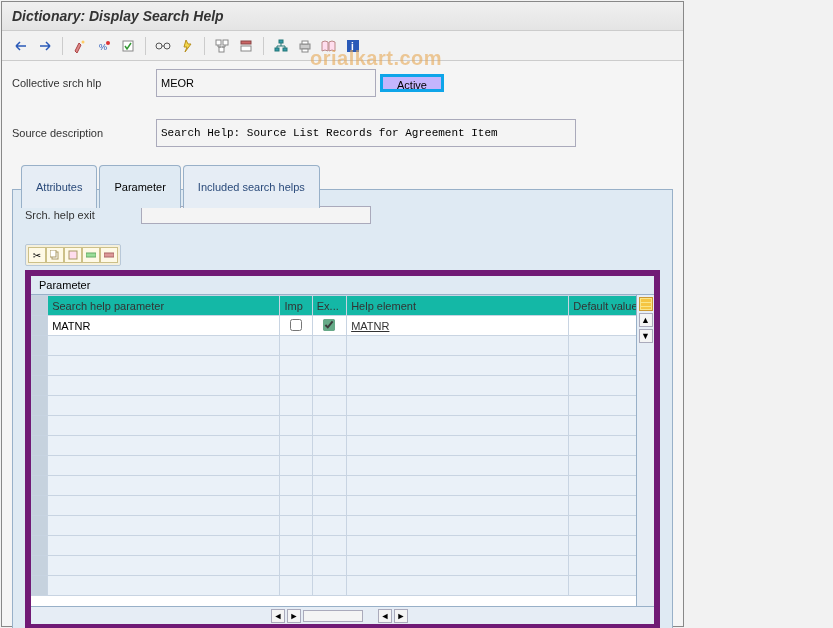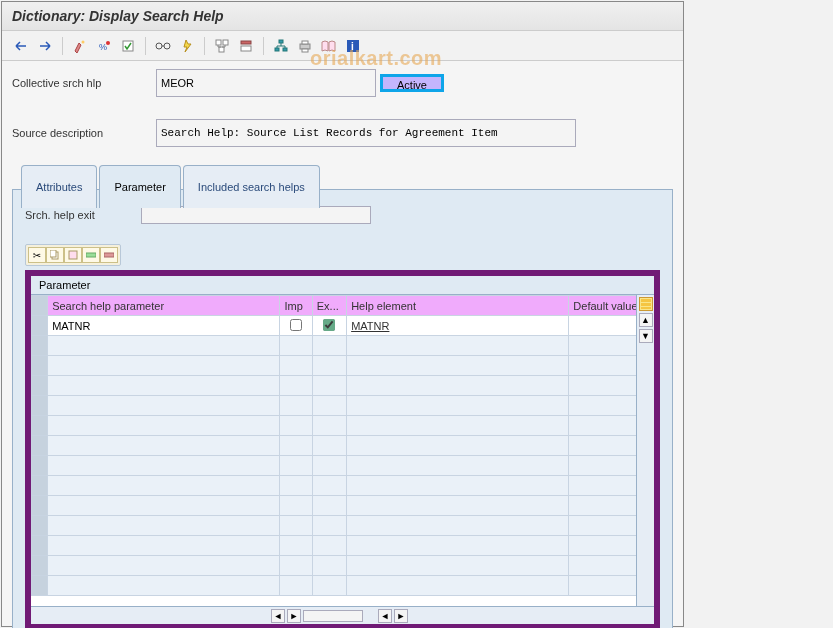--- a/index.html
+++ b/index.html
@@ -159,21 +159,21 @@
   }
   table { border-collapse:collapse; width:700px;}
   th, td {
     border:1px solid #c8d4e2;
     height:20px;
     font-size:11px;
     text-align:left;
     padding:2px 4px;
     background:#eaf1f8;
   }
-  th { background:#f0abfc; font-weight:normal; color:#333;}
+  th { background:#14b8a6; font-weight:normal; color:#333;}
   th.rowsel, td.rowsel { width:16px; background:#c6d2de; padding:0;}
   td.white { background:#fff;margin-left:24px;}
   .chk { width:12px;height:12px; accent-color:#6a8;}
   .linked { text-decoration:underline; color:#333;}
   .vscroll {
     width:18px;
     background:#e6edf5;
     border-left:1px solid #98b0c8;
     display:flex;flex-direction:column;
     align-items:center;

